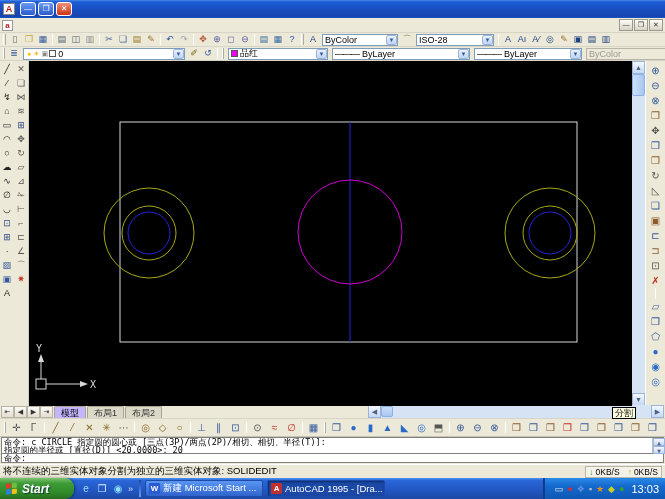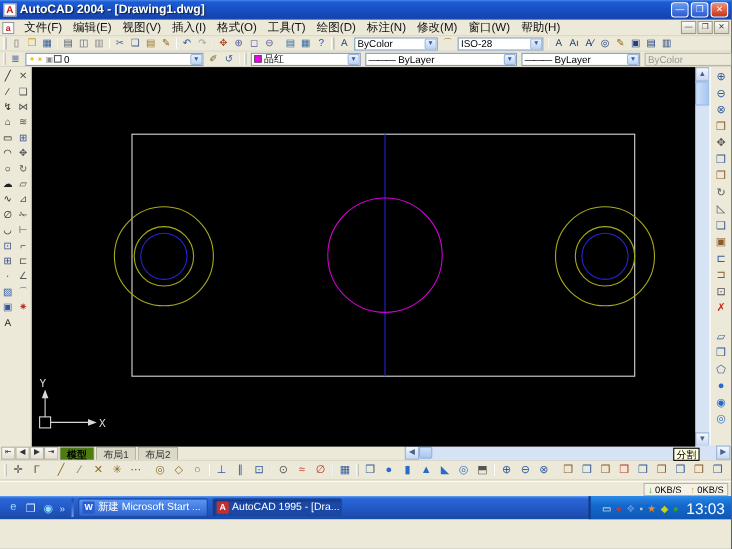--- a/index.html
+++ b/index.html
@@ -72,21 +72,21 @@
   .rdock .tb-btn{width:16px;height:15px;}
   .rdock .gly{font-size:10px;}
 
   
   .tabsrow{height:13px;display:flex;align-items:flex-end;background:#ece9d8;
     border-bottom:1px solid #d8d4c8;padding:0 1px;}
   .navbtn{width:13px;height:12px;border:1px solid #b8b4a4;background:linear-gradient(180deg,#fbfaf6,#e2ded0);
     font-size:7px;line-height:10px;text-align:center;color:#333;flex:0 0 auto;}
   .tab{height:12px;padding:0 6px;font-size:9px;line-height:12px;background:#dcd8c8;
     border:1px solid #a8a494;border-bottom:none;border-radius:2px 2px 0 0;margin-left:1px;color:#333;flex:0 0 auto;}
-  .tab.active{background:#4d7c0f;font-weight:bold;color:#000;}
+  .tab.active{background:#c4b5fd;font-weight:normal;color:#000;}
   .hscroll{margin-left:auto;width:296px;height:13px;display:flex;background:#d6e3f5;align-items:center;}
   .hthumb{width:12px;height:11px;background:linear-gradient(180deg,#cde0fa,#a8c6ee);
     border:1px solid #8cb0e8;border-radius:2px;flex:0 0 auto;}
   .htrack{flex:1;height:13px;}
 
   
   .lowbar{height:18px;display:flex;align-items:center;background:#ece9d8;
     border-bottom:1px solid #c8c4b4;padding:0 2px;}
   .lowbar .tb-btn{width:17px;height:16px;}
   .lowbar .gly{font-size:10px;}
@@ -125,54 +125,40 @@
   .task{width:118px;margin:2px 2px;display:flex;align-items:center;padding:0 3px;
     background:linear-gradient(180deg,#5a97f4,#2f63cc);border:1px solid #1e4aa8;border-radius:2px;
     color:#fff;font-size:9.5px;white-space:nowrap;overflow:hidden;}
   .task.active{background:#1a48a4;box-shadow:inset 1px 1px 2px #0c2c6c;}
   .task .ticon{width:11px;height:11px;margin-right:3px;font-size:8px;line-height:11px;
     text-align:center;border-radius:1px;flex:0 0 auto;color:#fff;font-weight:bold;}
   .tray{margin-left:auto;display:flex;align-items:center;padding:0 6px 0 8px;
     background:linear-gradient(180deg,#2a8ae8 0%,#1468cc 40%,#0f58b4 100%);
     border-left:2px solid #0c3c8c;}
   .trayicon{font-size:9px;margin:0 2px;}
-  .clock{color:#fff;font-size:14px;margin-left:5px;}
+  .clock{color:#fff;font-size:11px;margin-left:5px;}
 
   
   .tooltip{position:absolute;left:612px;top:407px;background:#ffffe1;border:1px solid #000;
     font-size:9px;line-height:10px;padding:0 2px;z-index:50;color:#000;}
 </style>
 </head>
 <body>
 
 <div class="app">
 
   <div class="titlebar">
     <div class="title-icon">A</div>
-    <div class="title-text">AutoCAD 2004 - [Drawing1.dwg]</div>
     <div class="winbtn">—</div>
     <div class="winbtn">❐</div>
     <div class="winbtn close">✕</div>
   </div>
 
   <div class="menubar">
     <div class="doc-icon">a</div>
-    <div style="display:flex;">
-        <span class="menu-item">文件(F)</span>
-        <span class="menu-item">编辑(E)</span>
-        <span class="menu-item">视图(V)</span>
-        <span class="menu-item">插入(I)</span>
-        <span class="menu-item">格式(O)</span>
-        <span class="menu-item">工具(T)</span>
-        <span class="menu-item">绘图(D)</span>
-        <span class="menu-item">标注(N)</span>
-        <span class="menu-item">修改(M)</span>
-        <span class="menu-item">窗口(W)</span>
-        <span class="menu-item">帮助(H)</span>
-      </div>
     <div class="childbtns">
       <div class="childbtn">—</div>
       <div class="childbtn">❐</div>
       <div class="childbtn">✕</div>
     </div>
   </div>
 
   <div class="tbrow">
     <span class="grip"></span>
     <span style="display:inline-flex;align-items:center;">
@@ -666,31 +652,56 @@
         <span class="tb-btn">
           <span class="gly" style="color: rgb(138, 90, 42);">❒</span>
         </span>
         <span class="tb-btn">
           <span class="gly" style="color: rgb(51, 89, 154);">❒</span>
         </span>
         <span class="tb-btn"></span>
       </span>
   </div>
 
+  <div class="cmd">
+    <div class="cmd-hist">
+      <div class="cmd-lines">
+          <div class="cmd-line">命令: c CIRCLE 指定圆的圆心或 [三点(3P)/两点(2P)/相切、相切、半径(T)]:</div>
+          <div class="cmd-line">指定圆的半径或 [直径(D)] &lt;20.0000&gt;: 20</div>
+        </div>
+      <div class="cmd-scroll">
+        <div class="sbtn">▲</div>
+        <div class="sbtn">▼</div>
+      </div>
+    </div>
+    <div class="cmd-prompt">命令:</div>
+  </div>
 
   <div class="statusbar">
+    <span>将不连续的三维实体对象分割为独立的三维实体对象:  SOLIDEDIT</span>
     <span class="net">
       <span class="dn">↓</span>
       <span>0KB/S</span>
       <span class="up">↑</span>
       <span>0KB/S</span>
     </span>
   </div>
 
   <div class="taskbar">
+    <div class="startbtn">
+      <svg class="startflag" viewBox="0 0 14 14">
+        <g transform="skewY(-6)">
+          <rect x="1" y="2" width="5.4" height="5.4" rx="1" fill="#e03c28"></rect>
+          <rect x="7.4" y="2" width="5.4" height="5.4" rx="1" fill="#6fbf3f"></rect>
+          <rect x="1" y="8.4" width="5.4" height="5.4" rx="1" fill="#2f7fe0"></rect>
+          <rect x="7.4" y="8.4" width="5.4" height="5.4" rx="1" fill="#f0c020"></rect>
+        </g>
+      </svg>
+      <span class="startlabel">Start</span>
+    </div>
     <div class="quick">
       <span style="display:flex;">
           <span class="ql" style="color: rgb(159, 216, 255);">e</span>
           <span class="ql" style="color: rgb(216, 232, 255);">❐</span>
           <span class="ql" style="color: rgb(143, 224, 255);">◉</span>
         </span>
       <span class="chev">»</span>
     </div>
     <div class="tbdiv"></div>
     <div style="display:flex;">

